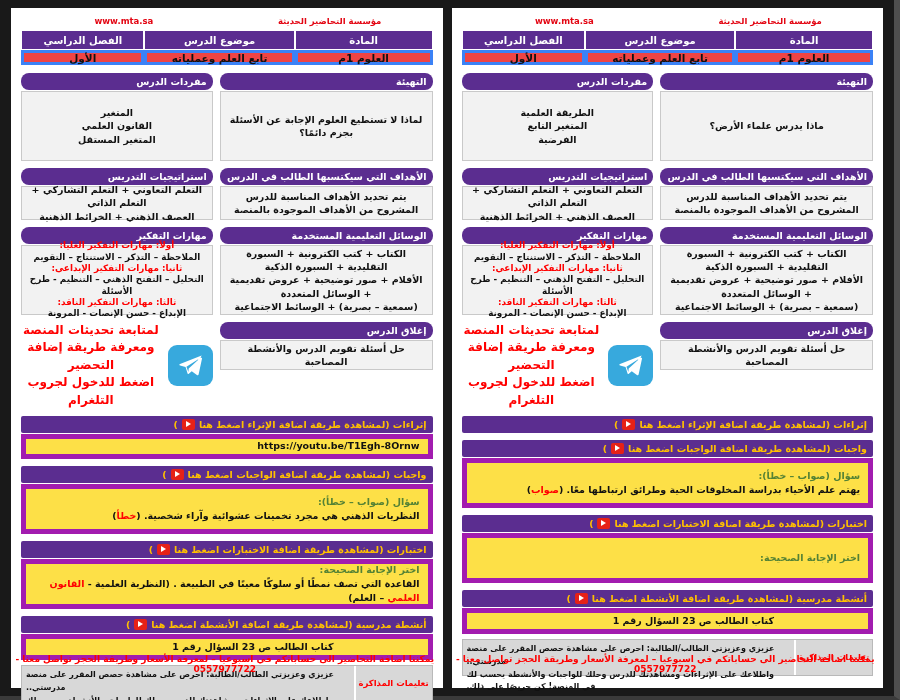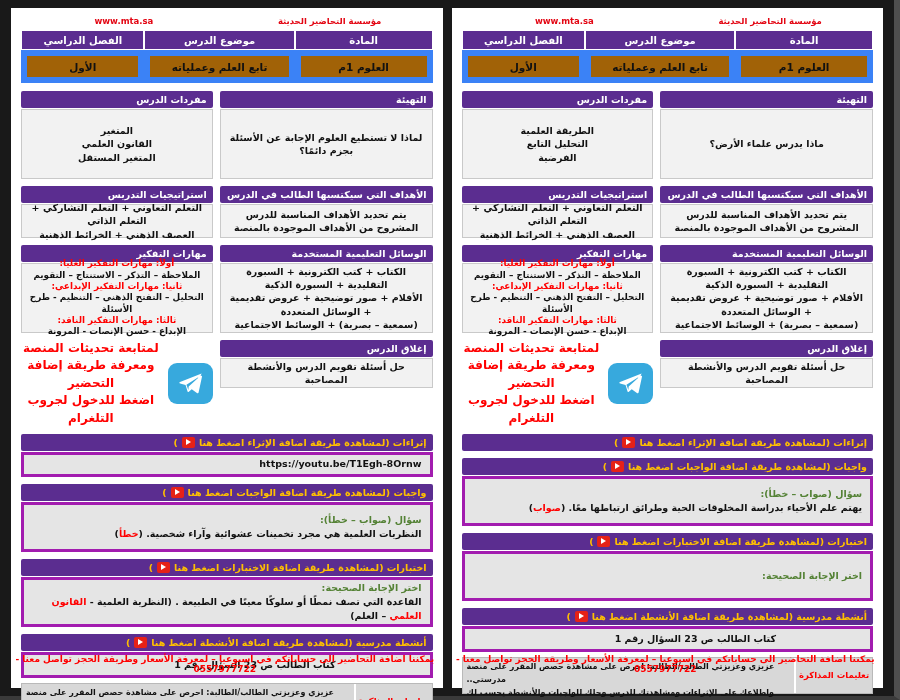--- a/index.html
+++ b/index.html
@@ -12,29 +12,29 @@
           padding:5px 10px 0 10px; font-weight:bold; color:#111; position:relative; }
 
   
   .topline { display:flex; height:15px; align-items:center; margin-bottom:2px; }
   .topline span { flex:1; text-align:center; color:#e30613; font-size:8.5px; }
 
   
   .tbl-head, .tbl-val { display:flex; }
   .tbl-head > div { background:#5b2d90; color:#fff; font-size:10px; height:20px;
         display:flex; align-items:center; justify-content:center; border:1px solid #fff; }
-  .tbl-val > div { background:#a16207; font-size:10.5px; height:33px;
-        display:flex; align-items:center; justify-content:center; border:6px solid #3b82f6; }
+  .tbl-val > div { background:#ef4444; font-size:10.5px; height:15px;
+        display:flex; align-items:center; justify-content:center; border:3px solid #3b82f6; }
   .c-subject { width:33.5%; } .c-topic { width:36.5%;text-align:center; } .c-sem { width:30%; }
 
   
   .grid { display:grid; grid-template-columns:1.11fr 1fr; column-gap:7px; row-gap:7px;
           margin-top:8px; }
   .sec-bar { background:#5b2d90; color:#fff; font-size:9.5px; height:17px;
-             display:flex; align-items:center; padding:0 6px; border-radius:2px;
+             display:flex; align-items:center; padding:0 6px; border-radius:8px;
              margin-bottom:1px; }
   .box { background:#f2f2f2; border:1px solid #c9c9c9; font-size:9.5px;
          display:flex; flex-direction:column; justify-content:center;
          text-align:center; line-height:1.4; padding:2px 4px; }
   .h-tall { height:70px; } .h-mid { height:34px; } .h-close { height:30px; }
   .think { font-size:8.8px; line-height:11.3px; }
   .red-t { color:#ff0000; } .green-t { color:#548235; }
 
   
   .tg-cell { display:flex; align-items:center; justify-content:center; gap:7px; }
@@ -43,21 +43,21 @@
   .tg-text { color:#ff0000; font-size:12px; text-align:center; line-height:1.45; }
 
   
   .banner { background:#5b2d90; color:#ffc000; font-size:9.5px; height:17px;
             display:flex; align-items:center; gap:4px; padding:0 6px;
             border-radius:2px; margin-top:7px; margin-bottom:1px; }
   .play { width:13px; height:11px; background:#e62117; border-radius:2px;
           display:inline-flex; align-items:center; justify-content:center; flex:0 0 auto; }
   .play::before { content:""; border-top:3px solid transparent;
           border-bottom:3px solid transparent; border-left:5px solid #fff; }
-  .wide-box { background:#e5e5e5; border:3px solid #a21caf; font-size:9.5px;
+  .wide-box { background:#fde047; border:5px solid #a21caf; font-size:9.5px;
           display:flex; flex-direction:column; justify-content:center;
           text-align:right; line-height:1.5; padding:2px 8px; }
   .url-box { height:25px; } .qa-box { height:50px; } .act-box { height:26px; padding-left:0; padding-right:94px; }
 
   
   .instr { display:flex; margin-top:5px; border:1px solid #b9b9b9; height:37px; background:#d8d8d8; }
   .instr-label { width:78px; color:#ff0000; font-size:8.5px; display:flex;
                  align-items:center; justify-content:center; border-left:2px solid #fff; }
   .instr-body { flex:1; font-size:8px; text-align:left; padding:3px 8px 0 4px; line-height:1.6; }
 
@@ -159,21 +159,21 @@
       <span>https://youtu.be/T1Egh-8Ornw</span>
     </div>
 
     <div class="banner">
       <span>واجبات (لمشاهدة طريقة اضافة الواجبات اضغط هنا</span>
       <span class="play"></span>
       <span>)</span>
     </div>
     <div class="wide-box qa-box">
       <div class="green-t">سؤال (صواب – خطأ):</div>
-      <div><span>النظريات العلمية هي مجرد تخمينات عشوائية وآراء شخصية. (</span><span class="red-t">خطأ</span><span>)</span></div>
+      <div><span>النظريات الذهني هي مجرد تخمينات عشوائية وآراء شخصية. (</span><span class="red-t">خطأ</span><span>)</span></div>
     </div>
 
     <div class="banner">
       <span>اختبارات (لمشاهدة طريقة اضافة الاختبارات اضغط هنا</span>
       <span class="play"></span>
       <span>)</span>
     </div>
     <div class="wide-box qa-box">
       <div class="green-t">اختر الإجابة الصحيحة:</div>
       <div><span>القاعدة التي تصف نمطًا أو سلوكًا معينًا في الطبيعة . (النظرية العلمية - </span><span class="red-t">القانون العلمي</span><span> – العلم)</span></div>
@@ -217,21 +217,21 @@
 
     <div class="grid">
       <div>
         <div class="sec-bar">التهيئة</div>
         <div class="box h-tall">ماذا يدرس علماء الأرض؟</div>
       </div>
       <div>
         <div class="sec-bar">مفردات الدرس</div>
         <div class="box h-tall">
           <div>الطريقة العلمية</div>
-          <div>التحليل التابع</div>
+          <div>المتغير التابع</div>
           <div>الفرضية</div>
         </div>
       </div>
 
       <div>
         <div class="sec-bar">الأهداف التي سيكتسبها الطالب في الدرس</div>
         <div class="box h-mid">يتم تحديد الأهداف المناسبة للدرس المشروح من الأهداف الموجودة بالمنصة</div>
       </div>
       <div>
         <div class="sec-bar">استراتيجيات التدريس</div>

